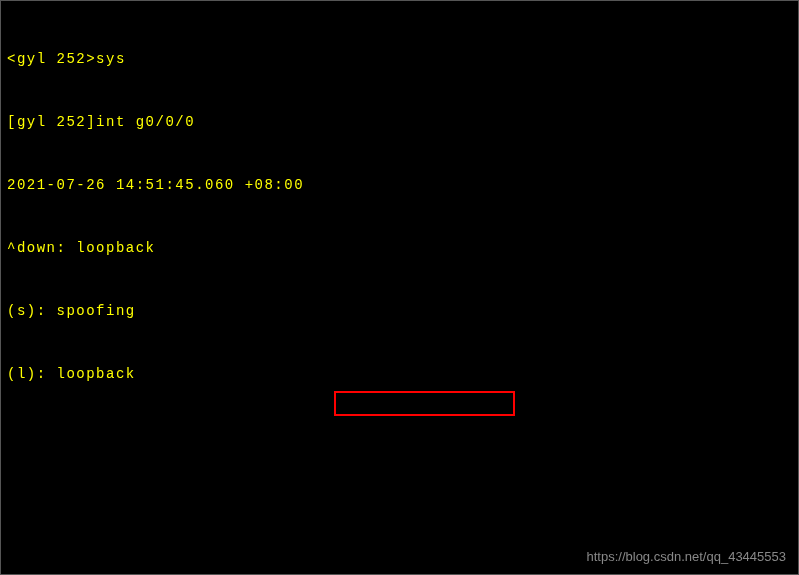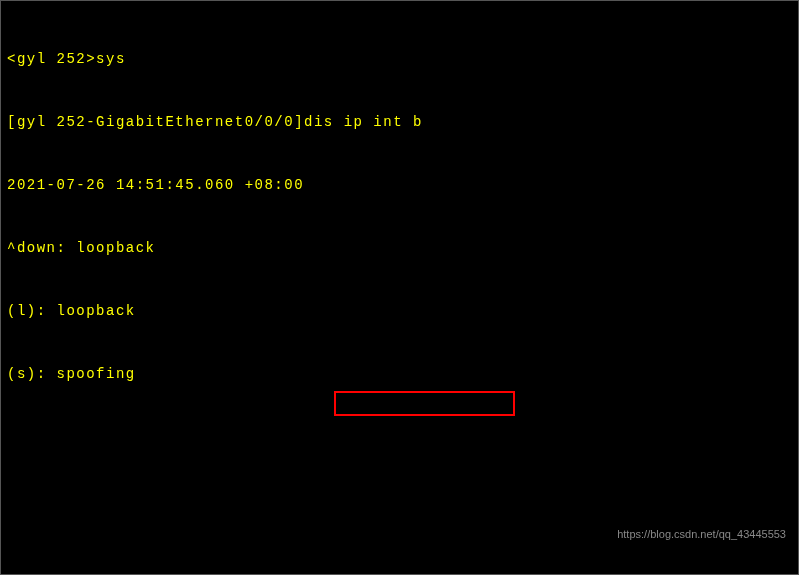--- a/index.html
+++ b/index.html
@@ -32,38 +32,38 @@
       position: absolute;
       border: 2px solid #ff0000;
       left: 333px;
       top: 390px;
       width: 181px;
       height: 25px;
       pointer-events: none;
     }
     .watermark {
       position: absolute;
-      bottom: 32px;
+      bottom: 8px;
       right: 12px;
       color: #888;
-      font-size: 11px;
+      font-size: 13px;
       font-family: Arial, sans-serif;
       letter-spacing: 0;
     }
   </style>
 </head>
 <body>
 
 <div class="terminal">
   <span class="line">&lt;gyl 252&gt;sys</span>
-  <span class="line">[gyl 252-GigabitEthernet0/0/0]dis ip int b</span>
+  <span class="line">[gyl 252]int g0/0/0</span>
   <span class="line">2021-07-26 14:51:45.060 +08:00</span>
   <span class="line">^down: loopback</span>
+  <span class="line">(s): spoofing</span>
   <span class="line">(l): loopback</span>
-  <span class="line">(s): spoofing</span>
   
   
   
   
   
   
   
   
 </div>
 

